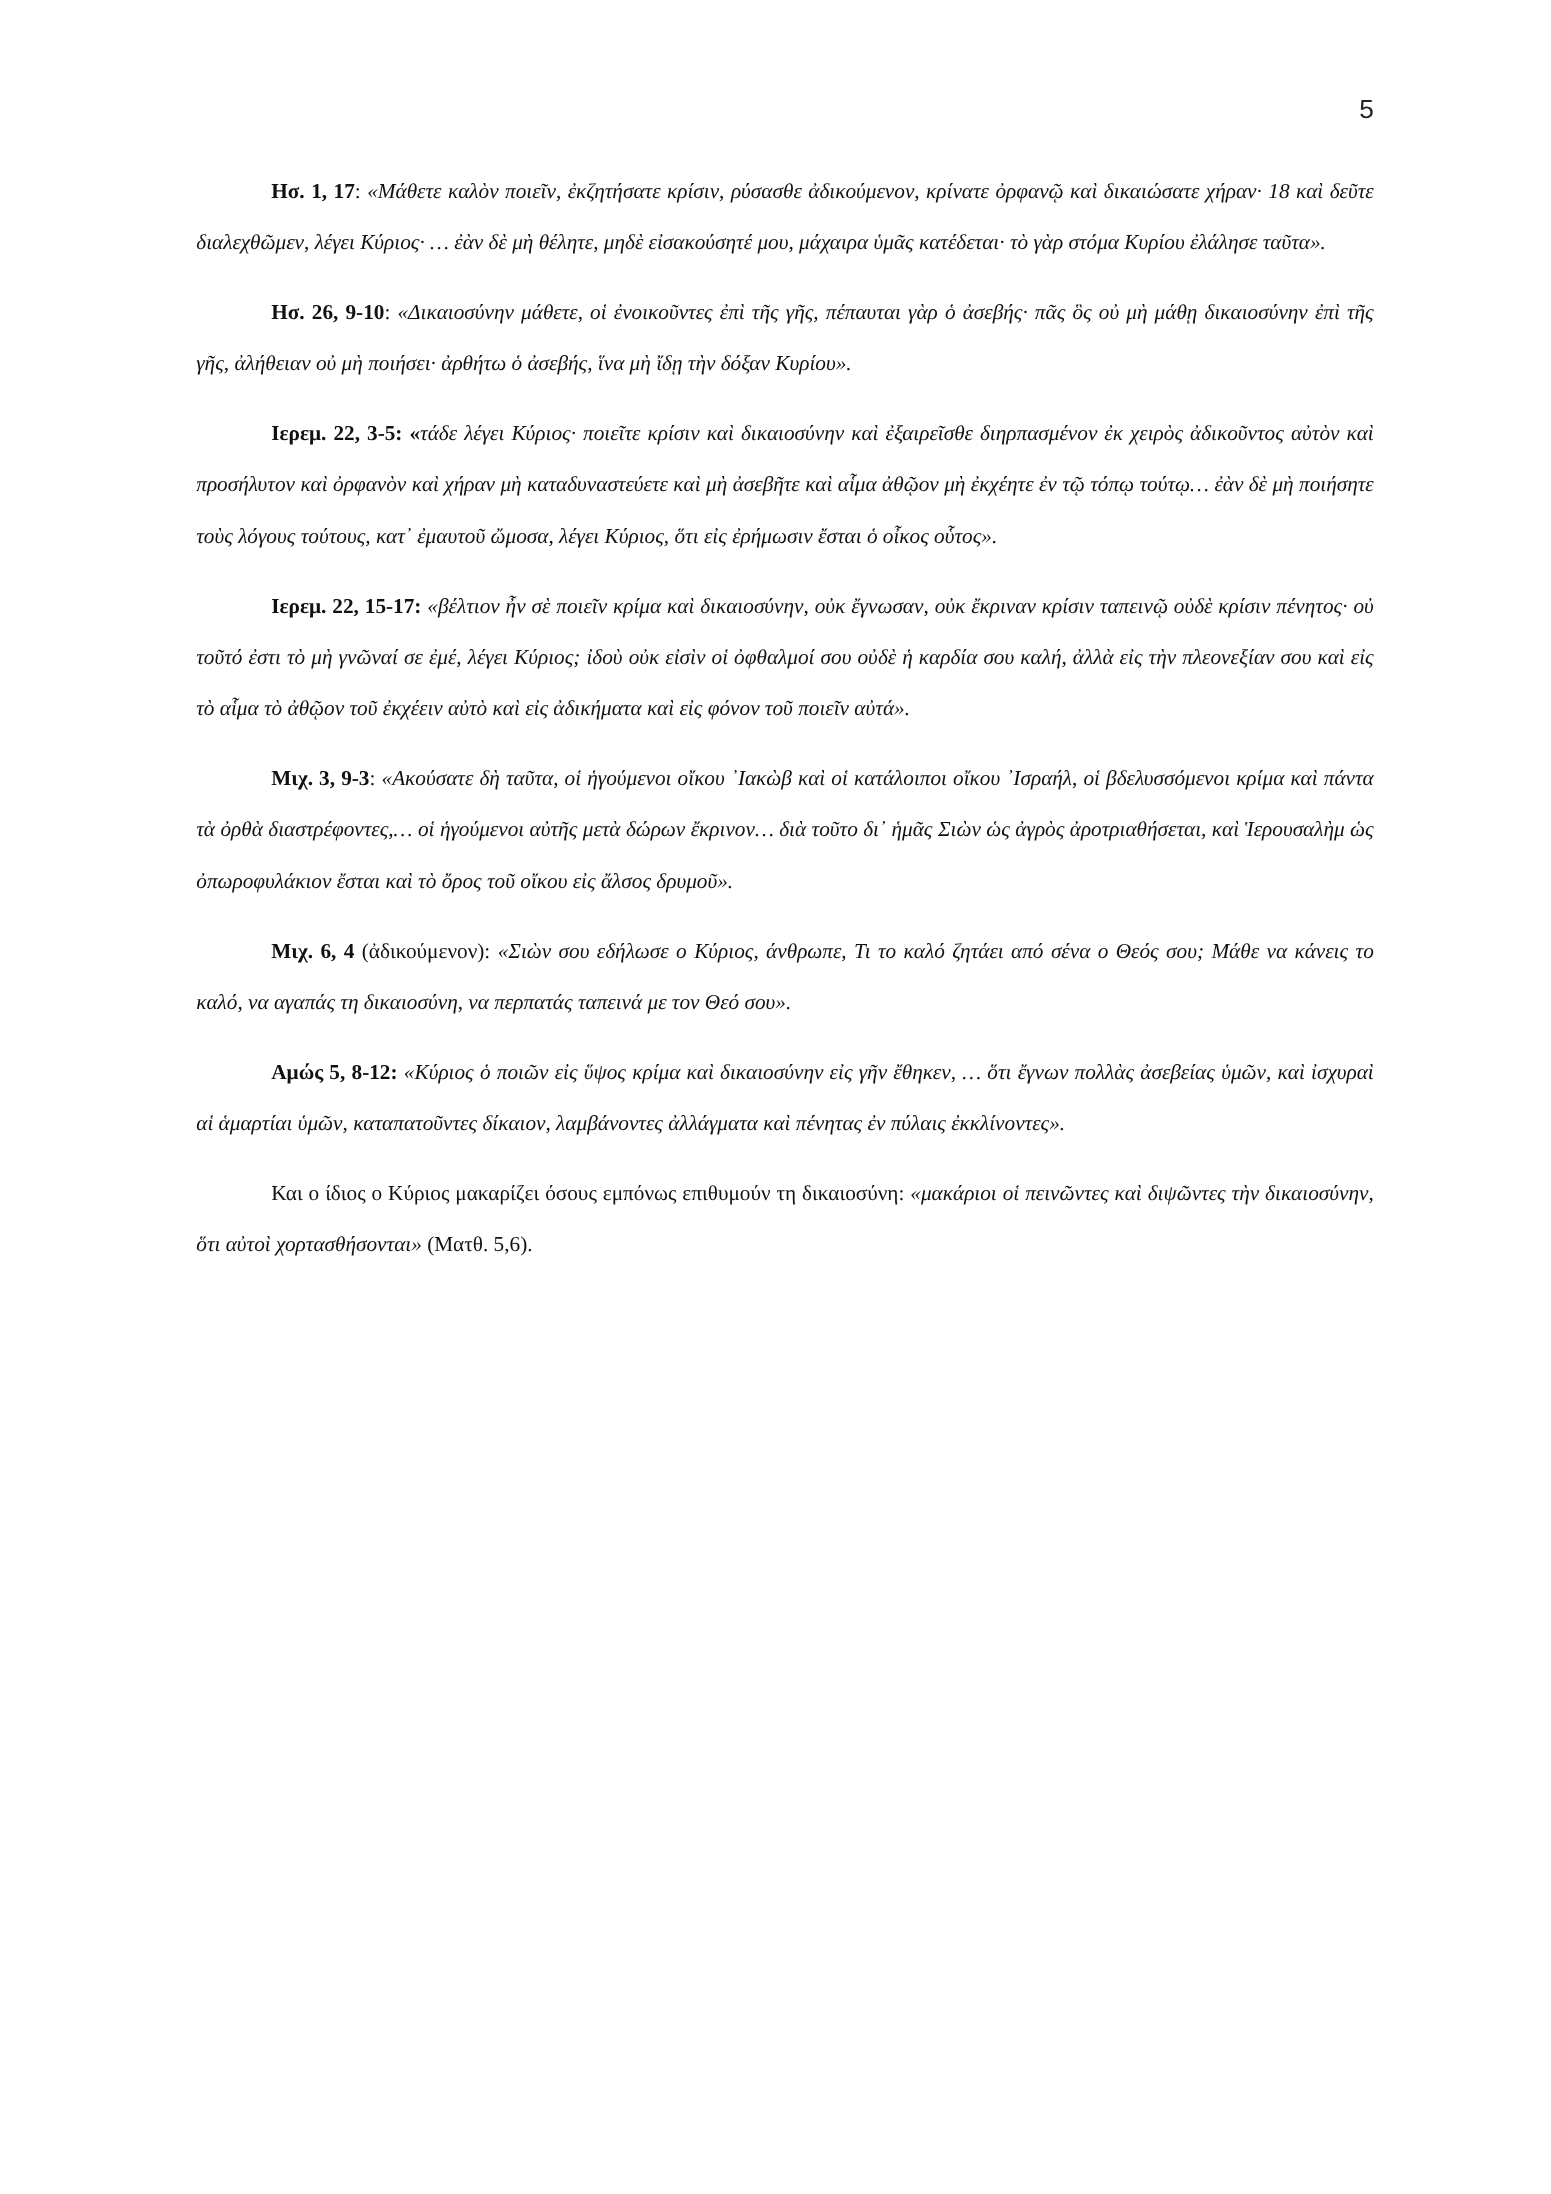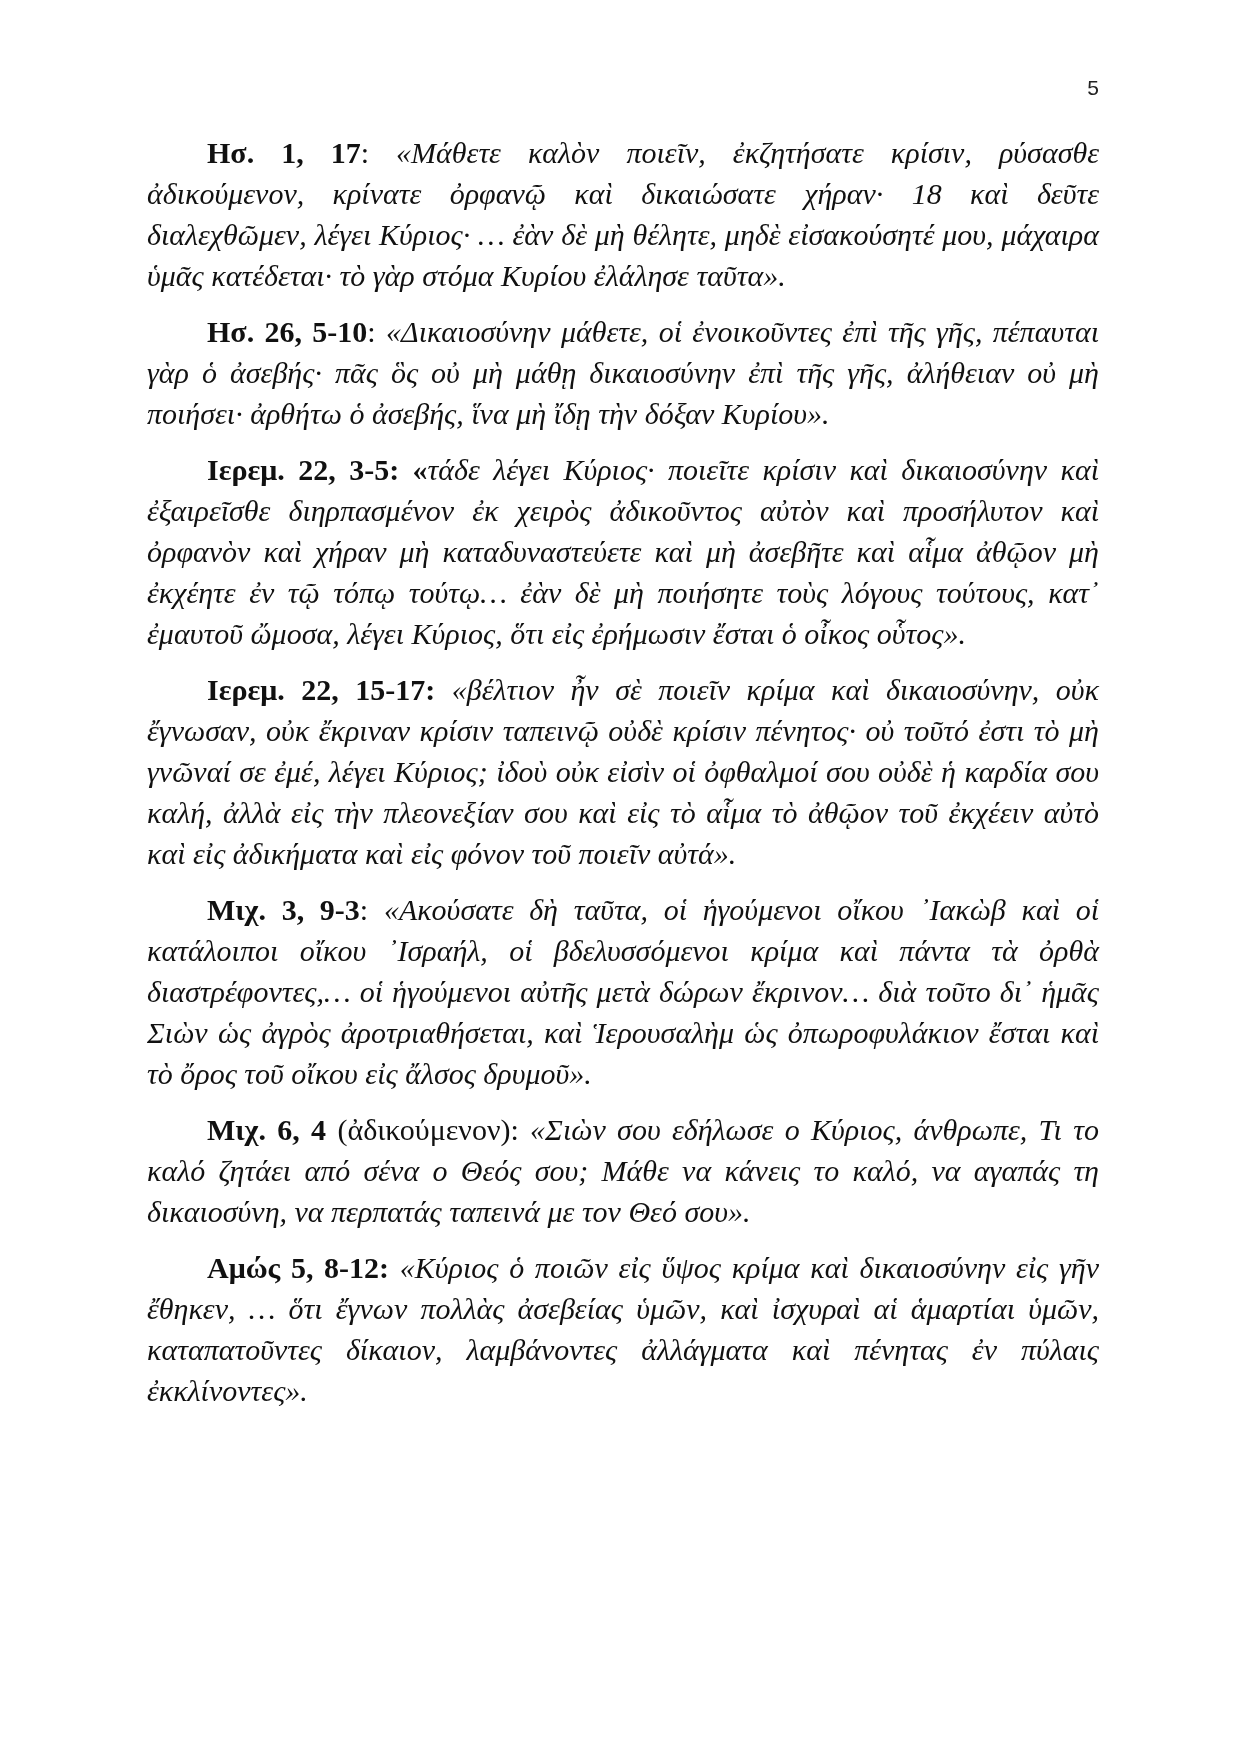--- a/index.html
+++ b/index.html
@@ -23,22 +23,22 @@
       font-size: 21px;
       color: #222222;
     }
     .content {
       position: absolute;
       left: 147px;
       top: 132px;
       width: 952px;
     }
     .para {
-      margin: 0 0 15px 0;
-      font-size: 30px;
+      margin: 0 0 15px 10px;
+      font-size: 17px;
       line-height: 41px;
       text-align: justify;
       text-indent: 60px;
     }
     .ref {
       font-weight: bold;
       font-style: normal;
     }
     .sep {
       font-style: normal;
@@ -55,21 +55,21 @@
 
 <div class="page-number">5</div>
 
 <div class="content">
 
   <p class="para">
     <span class="ref">Ησ. 1,  17</span><span class="sep">:</span><span class="quote"> «Μάθετε καλὸν ποιεῖν, ἐκζητήσατε κρίσιν, ρύσασθε ἀδικούμενον, κρίνατε ὀρφανῷ καὶ δικαιώσατε χήραν· 18 καὶ δεῦτε διαλεχθῶμεν, λέγει Κύριος· … ἐὰν δὲ μὴ θέλητε, μηδὲ εἰσακούσητέ μου, μάχαιρα ὑμᾶς κατέδεται· τὸ γὰρ στόμα Κυρίου ἐλάλησε ταῦτα».</span>
   </p>
 
   <p class="para">
-    <span class="ref">Ησ. 26, 5-10</span><span class="sep">: </span><span class="quote">«Δικαιοσύνην μάθετε, οἱ ἐνοικοῦντες ἐπὶ τῆς γῆς,  πέπαυται γὰρ ὁ ἀσεβής· πᾶς ὃς οὐ μὴ μάθῃ δικαιοσύνην ἐπὶ τῆς γῆς, ἀλήθειαν οὐ μὴ ποιήσει· ἀρθήτω ὁ ἀσεβής, ἵνα μὴ ἴδῃ τὴν δόξαν Κυρίου».</span>
+    <span class="ref">Ησ. 26, 9-10</span><span class="sep">: </span><span class="quote">«Δικαιοσύνην μάθετε, οἱ ἐνοικοῦντες ἐπὶ τῆς γῆς,  πέπαυται γὰρ ὁ ἀσεβής· πᾶς ὃς οὐ μὴ μάθῃ δικαιοσύνην ἐπὶ τῆς γῆς, ἀλήθειαν οὐ μὴ ποιήσει· ἀρθήτω ὁ ἀσεβής, ἵνα μὴ ἴδῃ τὴν δόξαν Κυρίου».</span>
   </p>
 
   <p class="para">
     <span class="ref">Ιερεμ. 22, 3-5: «</span><span class="sep"></span><span class="quote">τάδε λέγει Κύριος· ποιεῖτε κρίσιν καὶ δικαιοσύνην καὶ ἐξαιρεῖσθε διηρπασμένον ἐκ χειρὸς ἀδικοῦντος αὐτὸν καὶ προσήλυτον καὶ ὀρφανὸν καὶ χήραν μὴ καταδυναστεύετε καὶ μὴ ἀσεβῆτε καὶ αἷμα ἀθῷον μὴ ἐκχέητε ἐν τῷ τόπῳ τούτῳ… ἐὰν δὲ μὴ ποιήσητε τοὺς λόγους τούτους, κατ᾿ ἐμαυτοῦ ὤμοσα, λέγει Κύριος, ὅτι εἰς ἐρήμωσιν ἔσται ὁ οἶκος οὗτος».</span>
   </p>
 
   <p class="para">
     <span class="ref">Ιερεμ. 22,  15-17:</span><span class="sep">  </span><span class="quote">«βέλτιον ἦν σὲ ποιεῖν κρίμα καὶ δικαιοσύνην, οὐκ ἔγνωσαν, οὐκ ἔκριναν κρίσιν ταπεινῷ οὐδὲ κρίσιν πένητος· οὐ τοῦτό ἐστι τὸ μὴ γνῶναί σε ἐμέ, λέγει Κύριος; ἰδοὺ οὐκ εἰσὶν οἱ ὀφθαλμοί σου οὐδὲ ἡ καρδία σου καλή, ἀλλὰ εἰς τὴν πλεονεξίαν σου καὶ εἰς τὸ αἷμα τὸ ἀθῷον τοῦ ἐκχέειν αὐτὸ καὶ εἰς ἀδικήματα καὶ εἰς φόνον τοῦ ποιεῖν αὐτά».</span>
   </p>
 
@@ -78,14 +78,17 @@
   </p>
 
   <p class="para">
     <span class="ref">Μιχ. 6, 4</span><span class="sep"> (ἀδικούμενον): </span><span class="quote">«Σιὼν σου εδήλωσε ο Κύριος, άνθρωπε, Τι το καλό ζητάει από σένα ο Θεός σου; Μάθε να κάνεις το καλό, να αγαπάς τη δικαιοσύνη, να περπατάς ταπεινά με τον Θεό σου».</span>
   </p>
 
   <p class="para">
     <span class="ref">Αμώς 5,  8-12:</span><span class="sep">  </span><span class="quote">«Κύριος ὁ ποιῶν εἰς ὕψος κρίμα καὶ δικαιοσύνην εἰς γῆν ἔθηκεν, … ὅτι ἔγνων πολλὰς ἀσεβείας ὑμῶν, καὶ ἰσχυραὶ αἱ ἁμαρτίαι ὑμῶν, καταπατοῦντες δίκαιον, λαμβάνοντες ἀλλάγματα καὶ πένητας ἐν πύλαις ἐκκλίνοντες».</span>
   </p>
 
+  <p class="para">
+    <span class="plain">Και ο ίδιος ο Κύριος μακαρίζει όσους εμπόνως επιθυμούν τη δικαιοσύνη: </span><span class="quote">«μακάριοι οἱ πεινῶντες καὶ διψῶντες τὴν δικαιοσύνην, ὅτι αὐτοὶ χορτασθήσονται»</span><span class="plain"> (Ματθ. 5,6).</span>
+  </p>
 
 </div>
 
 </body></html>

